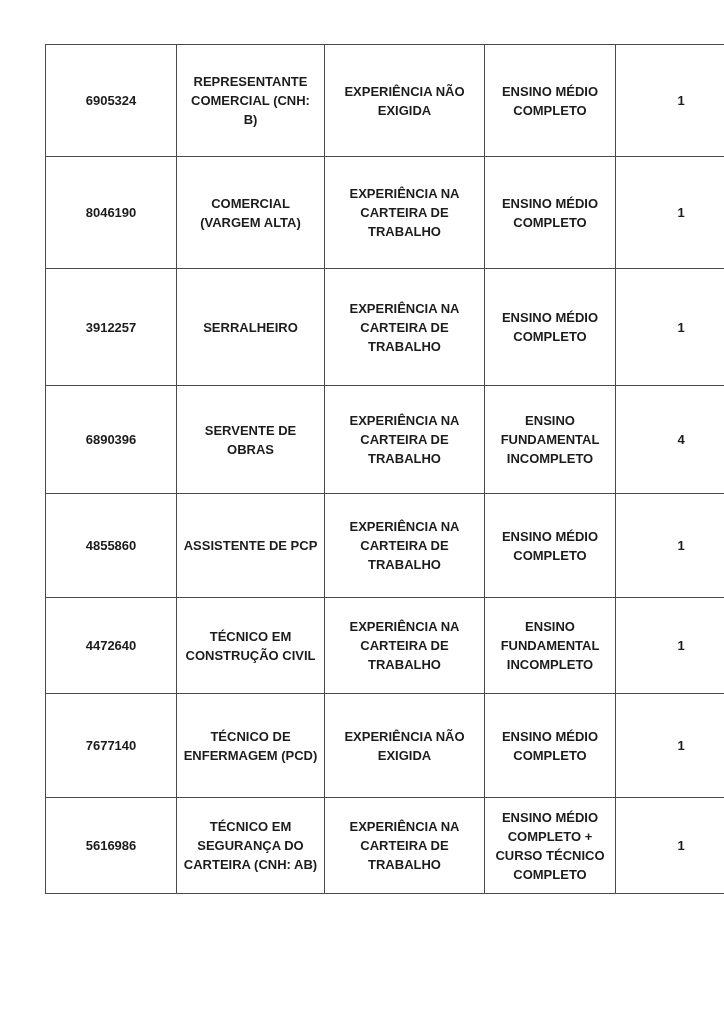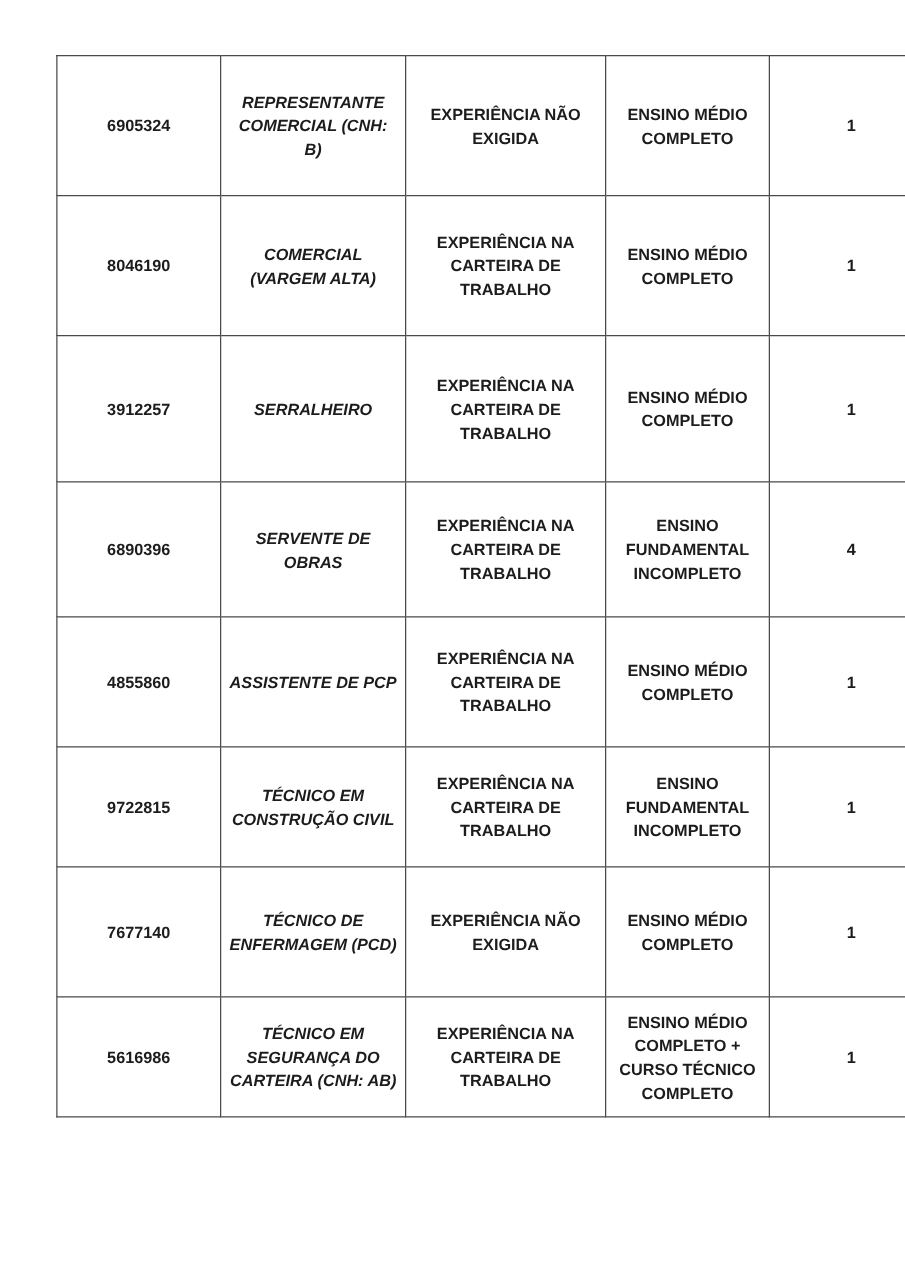--- a/index.html
+++ b/index.html
@@ -31,21 +31,21 @@
     text-align: center;
     vertical-align: middle;
     font-weight: bold;
     font-size: 13px;
     line-height: 19px;
     color: #1c1c1c;
     padding: 2px 6px;
     word-wrap: break-word;
   }
   td.c1 { width: 118px; }
-  td.c2 { width: 135px; padding: 2px 3px; font-style: italic; }
+  td.c2 { width: 135px; padding: 2px 3px; }
   td.c3 { width: 147px; padding: 2px 14px; }
   td.c4 { width: 118px; padding: 2px 5px; }
   td.c5 { width: 118px; }
   tr:nth-child(1) { height: 112px; }
   tr:nth-child(2) { height: 112px; }
   tr:nth-child(3) { height: 117px; }
   tr:nth-child(4) { height: 108px; }
   tr:nth-child(5) { height: 104px; }
   tr:nth-child(6) { height: 96px; }
   tr:nth-child(7) { height: 104px; }
@@ -91,21 +91,21 @@
 
   <tr>
     <td class="c1">4855860</td>
     <td class="c2">ASSISTENTE DE PCP</td>
     <td class="c3">EXPERIÊNCIA NA CARTEIRA DE TRABALHO</td>
     <td class="c4">ENSINO MÉDIO COMPLETO</td>
     <td class="c5">1</td>
   </tr>
 
   <tr>
-    <td class="c1">9722815</td>
+    <td class="c1">4472640</td>
     <td class="c2">TÉCNICO EM CONSTRUÇÃO CIVIL</td>
     <td class="c3">EXPERIÊNCIA NA CARTEIRA DE TRABALHO</td>
     <td class="c4">ENSINO FUNDAMENTAL INCOMPLETO</td>
     <td class="c5">1</td>
   </tr>
 
   <tr>
     <td class="c1">7677140</td>
     <td class="c2">TÉCNICO DE ENFERMAGEM (PCD)</td>
     <td class="c3">EXPERIÊNCIA NÃO EXIGIDA</td>

